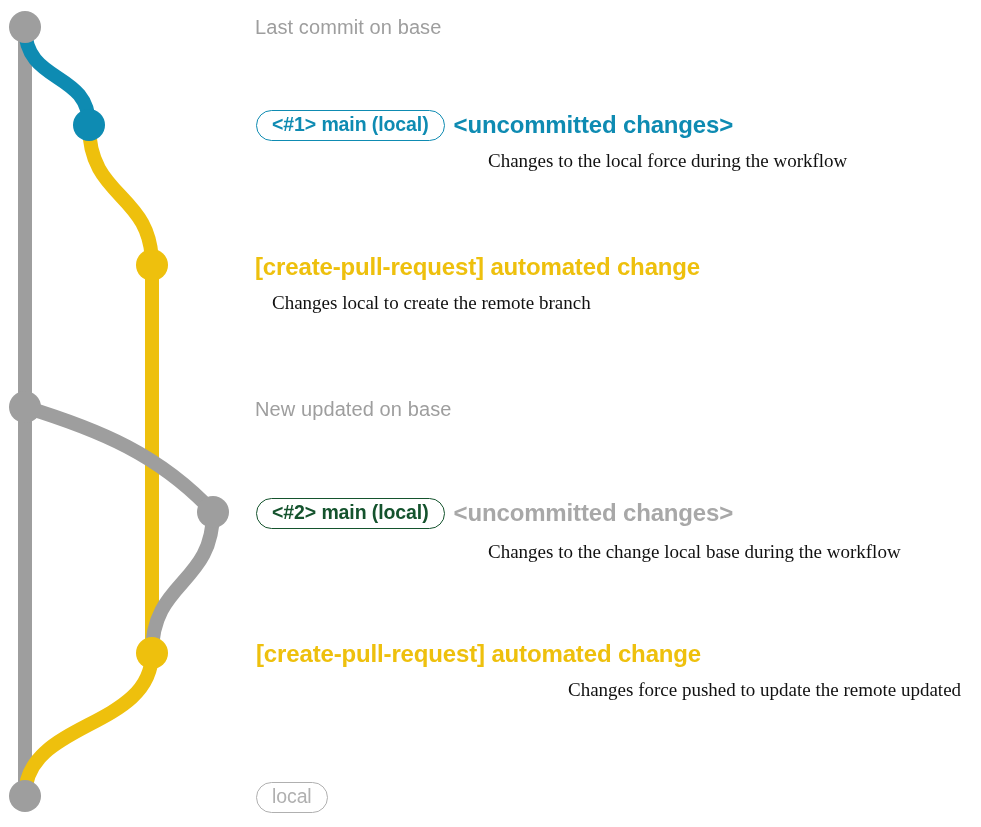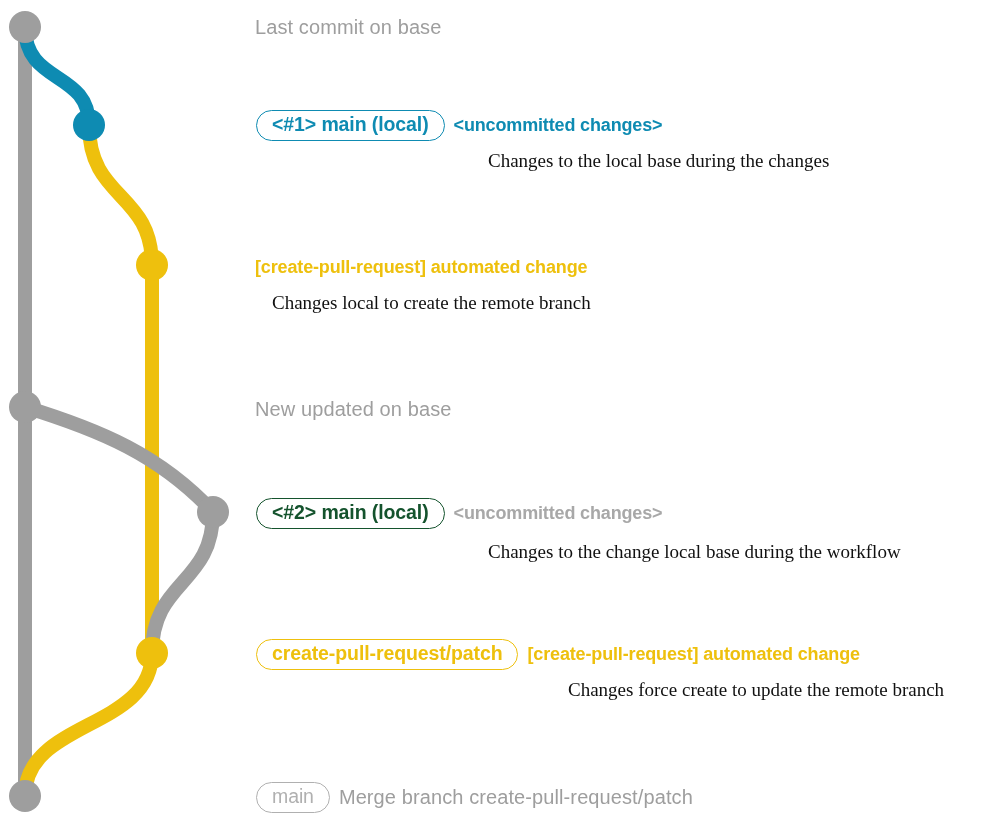--- a/index.html
+++ b/index.html
@@ -60,21 +60,21 @@
     letter-spacing: -0.1px;
     white-space: nowrap;
     line-height: 1;
   }
 
   .badge-soft {
     font-weight: normal;
   }
 
   .subject {
-    font-size: 18px;
+    font-size: 24px;
     font-weight: bold;
     letter-spacing: -0.15px;
     white-space: nowrap;
     line-height: 1;
   }
 
   .subject-plain {
     font-weight: normal;
     font-size: 20px;
     letter-spacing: 0.1px;
@@ -121,21 +121,21 @@
     <div class="row" style="top: 10px;">
       <div class="row-head" style="padding-left: 255px;">
         <span class="subject subject-plain" style="color: rgb(158, 158, 158);">Last commit on base</span>
       </div>
     </div>
     <div class="row" style="top: 108px;">
       <div class="row-head" style="padding-left: 256px;">
         <span class="badge" style="color: rgb(14, 139, 178);">&lt;#1&gt; main (local)</span>
         <span class="subject" style="color: rgb(14, 139, 178);">&lt;uncommitted changes&gt;</span>
       </div>
-      <div class="note" style="margin-left: 488px;">Changes to the local base during the changes</div>
+      <div class="note" style="margin-left: 488px;">Changes to the local force during the workflow</div>
     </div>
     <div class="row" style="top: 250px;">
       <div class="row-head" style="padding-left: 255px;">
         <span class="subject" style="color: rgb(238, 192, 13);">[create-pull-request] automated change</span>
       </div>
       <div class="note" style="margin-left: 272px;">Changes local to create the remote branch</div>
     </div>
     <div class="row" style="top: 392px;">
       <div class="row-head" style="padding-left: 255px;">
         <span class="subject subject-plain" style="color: rgb(158, 158, 158);">New updated on base</span>
@@ -143,24 +143,22 @@
     </div>
     <div class="row" style="top: 496px;">
       <div class="row-head" style="padding-left: 256px;">
         <span class="badge" style="color: #14532d;">&lt;#2&gt; main (local)</span>
         <span class="subject" style="color: rgb(168, 168, 168);">&lt;uncommitted changes&gt;</span>
       </div>
       <div class="note" style="margin-left: 488px; margin-top: 12px;">Changes to the change local base during the workflow</div>
     </div>
     <div class="row" style="top: 637px;">
       <div class="row-head" style="padding-left: 256px;">
-        <span class="badge" style="color: rgb(238, 192, 13);">create-pull-request/patch</span>
         <span class="subject" style="color: rgb(238, 192, 13);">[create-pull-request] automated change</span>
       </div>
-      <div class="note" style="margin-left: 568px;">Changes force create to update the remote branch</div>
+      <div class="note" style="margin-left: 568px;">Changes force pushed to update the remote updated</div>
     </div>
     <div class="row" style="top: 780px;">
       <div class="row-head" style="padding-left: 256px;">
-        <span class="badge badge-soft" style="color: rgb(176, 176, 176);">main</span>
-        <span class="subject subject-plain" style="color: rgb(158, 158, 158);">Merge branch create-pull-request/patch</span>
+        <span class="badge badge-soft" style="color: rgb(176, 176, 176);">local</span>
       </div>
     </div>
   </div>
 
 </body></html>

